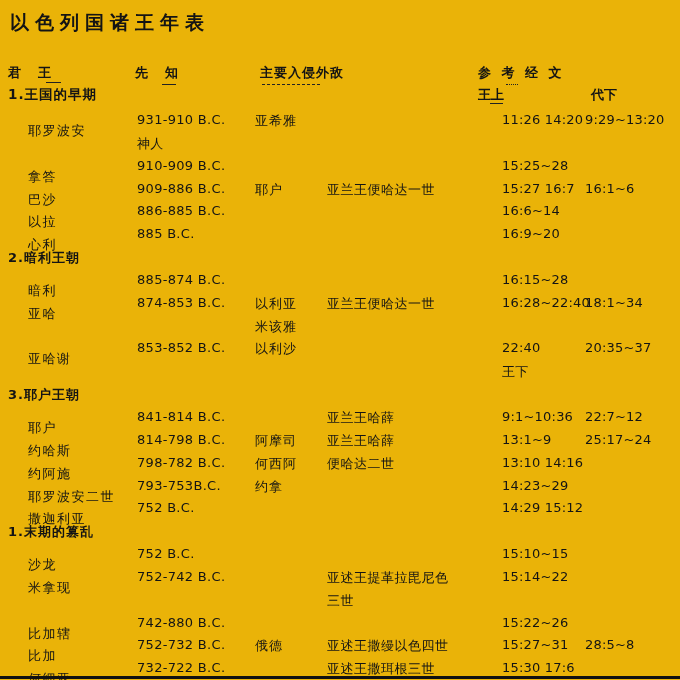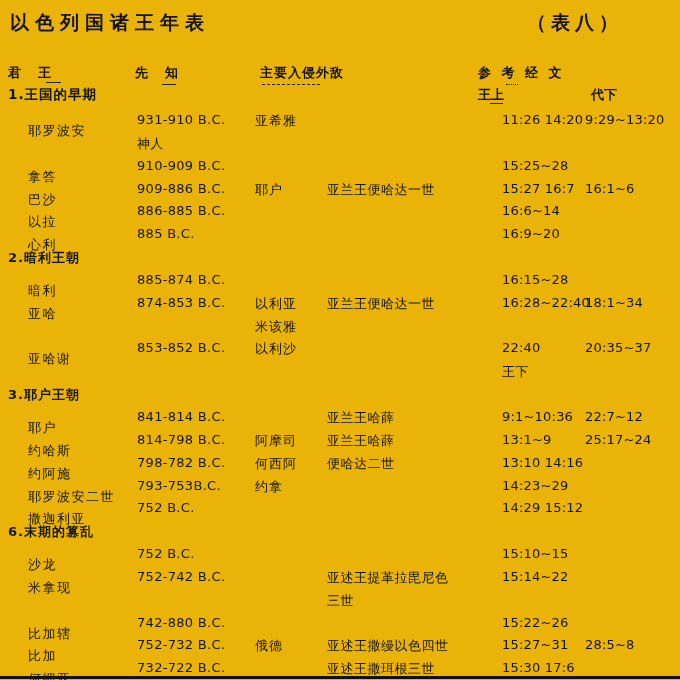--- a/index.html
+++ b/index.html
@@ -38,21 +38,20 @@
   .c-ref2{left:585px;letter-spacing:0.2px;}
 
   #scan-edge{position:absolute;left:0;top:676px;width:680px;height:3px;background:#111;}
 </style>
 </head>
 <body>
 
 <div id="page">
 
   <div id="doc-title" class="abs">以色列国诸王年表</div>
-  <div id="table-label" class="abs">（表八）</div>
 
   <div id="hdr-king" class="abs hdr">君　王</div>
   <div id="hdr-prophet" class="abs hdr">先　知</div>
   <div id="hdr-enemy" class="abs hdr">主要入侵外敌</div>
   <div id="hdr-ref" class="abs hdr">参 考 经 文</div>
 
   <div class="mark" style="left:46px;top:82px;width:15px;"></div>
   <div class="mark" style="left:162px;top:84px;width:14px;"></div>
   <div class="mark dashed" style="left:262px;top:84px;width:58px;"></div>
   <div class="mark dotted" style="left:506px;top:84px;width:12px;"></div>
@@ -157,21 +156,21 @@
         <span class="c-dates">793-753B.C.</span>
         <span class="c-prophet">约拿</span>
         <span class="c-ref1">14:23~29</span>
       </div>
       <div class="line">
         <span class="c-name">撒迦利亚</span>
         <span class="c-dates">752 B.C.</span>
         <span class="c-ref1">14:29 15:12</span>
       </div>
       <div class="line">
-        <span class="c-section">6.末期的篡乱</span>
+        <span class="c-section">1.末期的篡乱</span>
       </div>
       <div class="line">
         <span class="c-name">沙龙</span>
         <span class="c-dates">752 B.C.</span>
         <span class="c-ref1">15:10~15</span>
       </div>
       <div class="line">
         <span class="c-name">米拿现</span>
         <span class="c-dates">752-742 B.C.</span>
         <span class="c-enemy">亚述王提革拉毘尼色</span>

